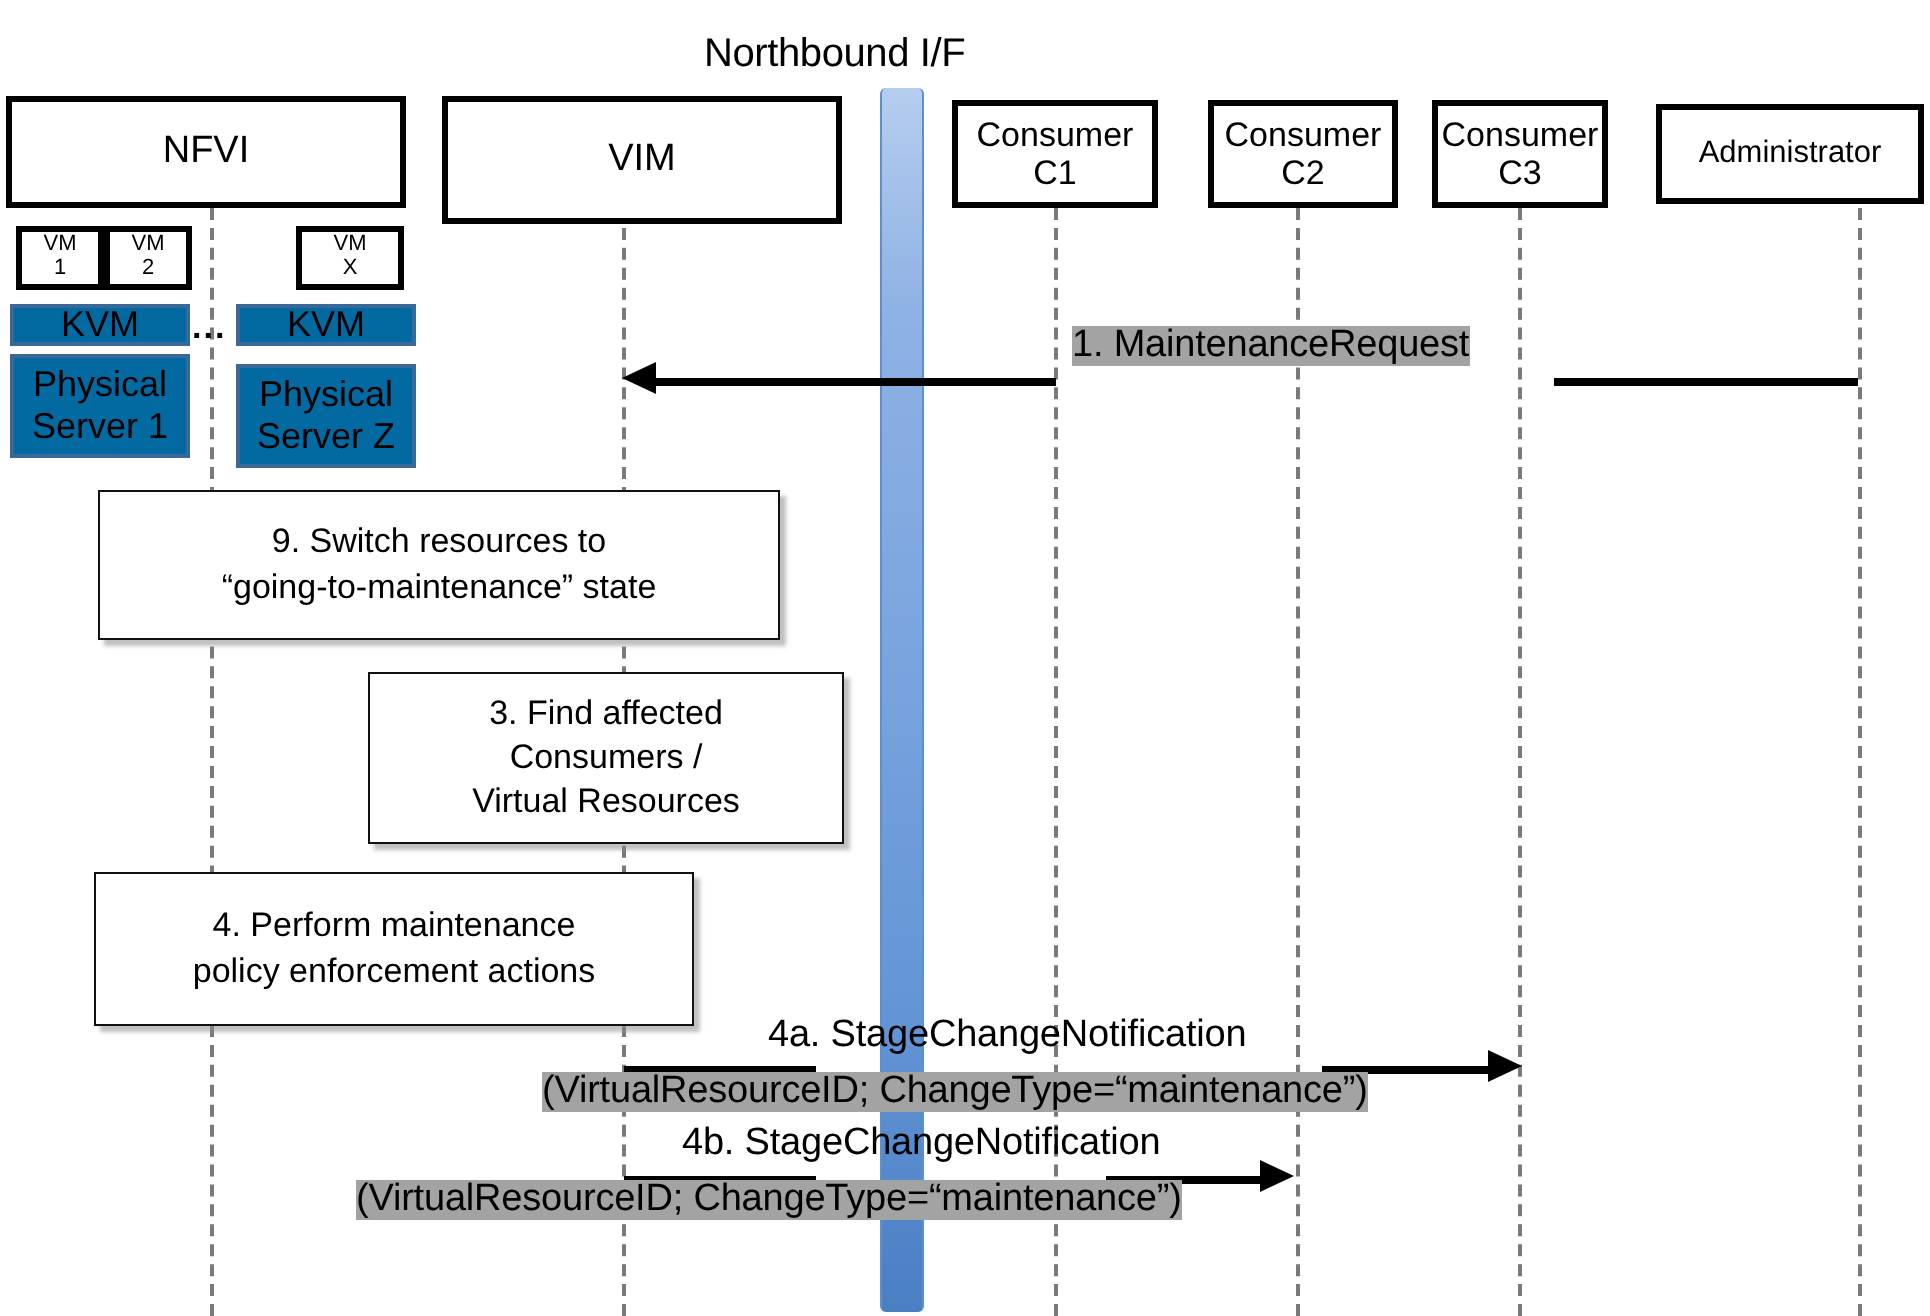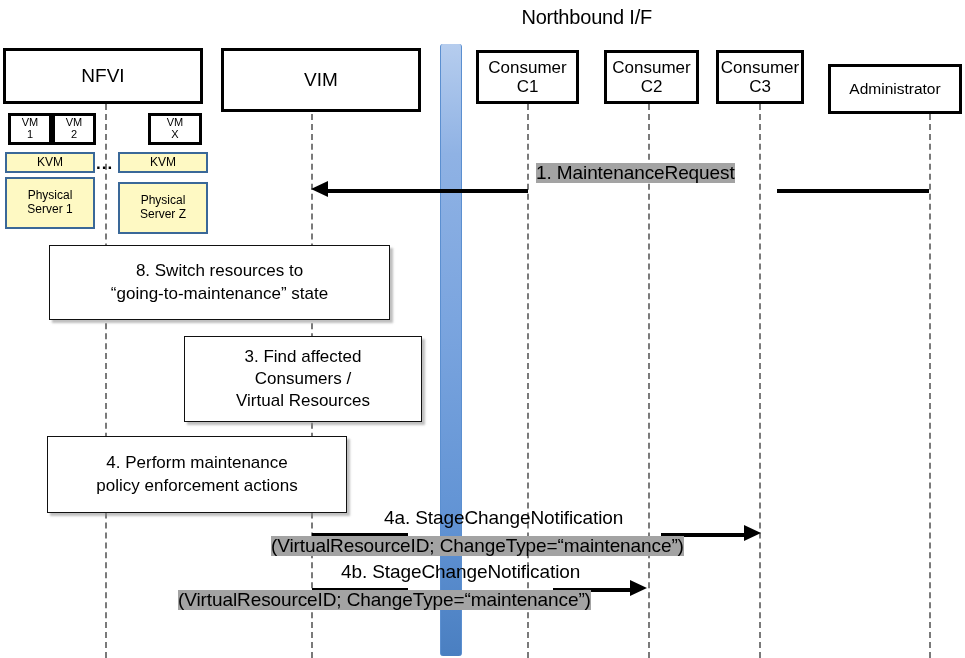--- a/index.html
+++ b/index.html
@@ -14,26 +14,25 @@
     background: #ffffff;
     font-family: "Liberation Sans", sans-serif;
     color: #000000;
     overflow: hidden;
   }
 
   
   .title {
     position: absolute;
     left: 352px;
-    top: 6px;
+    top: 16px;
     width: 300px;
     font-size: 20px;
     letter-spacing: -0.2px;
     white-space: nowrap;
-    text-align: right;
   }
 
   
   .lifeline {
     position: absolute;
     width: 0;
     border-left: 2px dashed #7a7a7a;
   }
 
   
@@ -74,27 +73,27 @@
     display: flex;
     align-items: center;
     justify-content: center;
     text-align: center;
     font-size: 11px;
     line-height: 1.08;
   }
   .bluebox {
     position: absolute;
     box-sizing: border-box;
-    background: #fef9c3;
+    background: #0369a1;
     border: 2px solid #3a6898;
     display: flex;
     align-items: center;
     justify-content: center;
     text-align: center;
-    font-size: 12px;
+    font-size: 18px;
     line-height: 1.15;
   }
   .ellipsis {
     position: absolute;
     font-size: 17px;
     font-weight: bold;
     letter-spacing: 1px;
     color: #000;
   }
 
@@ -179,21 +178,21 @@
   <div class="actor" style="left:604px; top:50px; width:95px; height:54px; flex-direction:column;">
     <span>Consumer</span>
     <span>C2</span>
   </div>
 
   <div class="actor" style="left:716px; top:50px; width:88px; height:54px; flex-direction:column;">
     <span>Consumer</span>
     <span>C3</span>
   </div>
 
-  <div class="actor small" style="left:828px; top:64px; width:134px; height:50px;text-align:right;">
+  <div class="actor small" style="left:828px; top:52px; width:134px; height:50px;text-align:right;">
     <span>Administrator</span>
   </div>
 
   <div class="vmbox" style="left:8px; top:113px; width:44px; height:32px; flex-direction:column;">
     <span>VM</span>
     <span>1</span>
   </div>
 
   <div class="vmbox" style="left:52px; top:113px; width:44px; height:32px; flex-direction:column;">
     <span>VM</span>
@@ -226,21 +225,21 @@
   </div>
 
   <div class="mline" style="left:328px; top:189px; width:200px;"></div>
   <div class="arrowhead left" style="left:311px; top:181px;"></div>
 
   <div class="mline" style="left:777px; top:189px; width:152px;"></div>
 
   <div class="mlabel" style="left:536px; top:163px;">1.    MaintenanceRequest</div>
 
   <div class="pbox" style="left:49px; top:245px; width:341px; height:75px; flex-direction:column;">
-    <span>8. Switch resources to</span>
+    <span>9. Switch resources to</span>
     <span>“going-to-maintenance” state</span>
   </div>
 
   <div class="pbox" style="left:184px; top:336px; width:238px; height:86px; flex-direction:column;">
     <span>3. Find affected</span>
     <span>Consumers /</span>
     <span>Virtual Resources</span>
   </div>
 
   <div class="pbox" style="left:47px; top:436px; width:300px; height:77px; flex-direction:column;">

